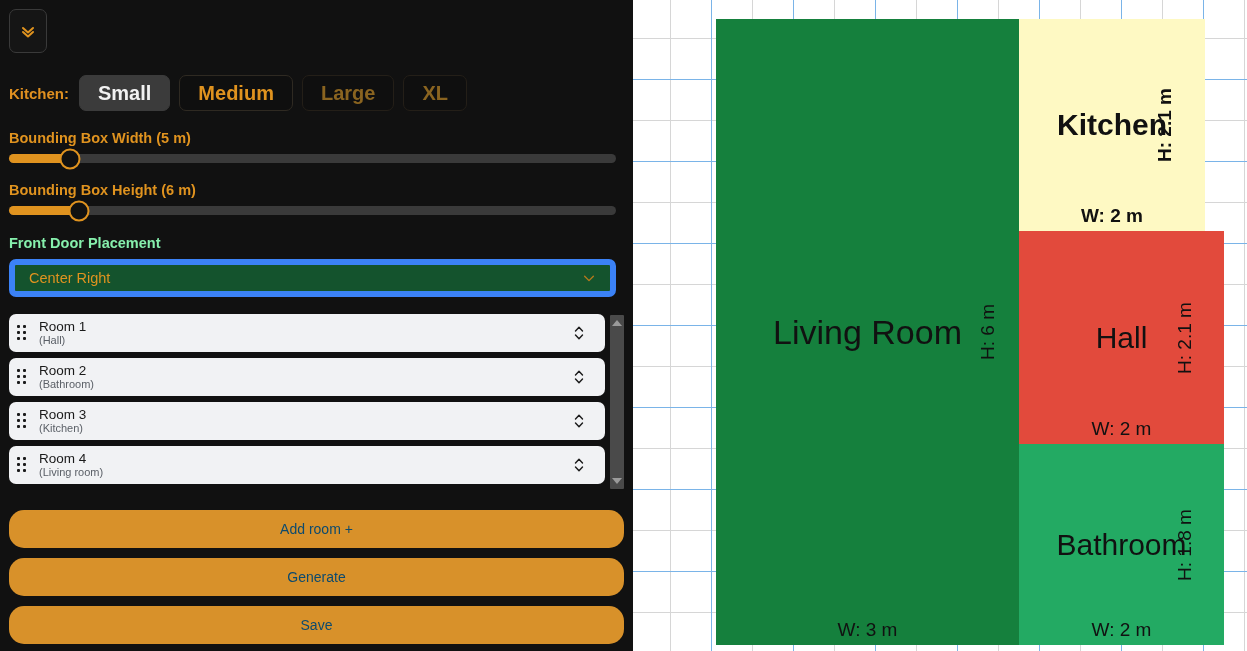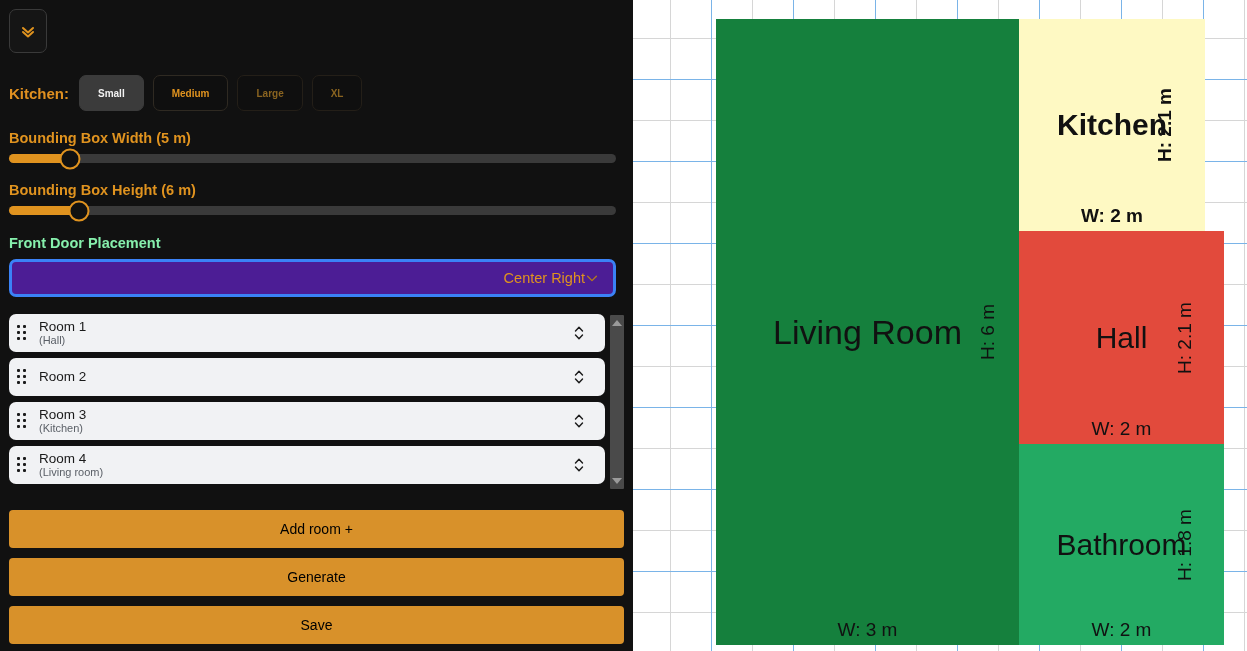--- a/index.html
+++ b/index.html
@@ -49,21 +49,21 @@
   .presets-label {
     color: #e09020;
     font-size: 15px;
     font-weight: bold;
     margin-right: 1px;
   }
   .preset-btn {
     height: 36px;
     padding: 0 18px;
     border-radius: 7px;
-    font-size: 10px;
+    font-size: 20px;
     font-weight: bold;
     display: flex;
     align-items: center;
     justify-content: center;
     cursor: pointer;
     background: #0f0f0f;
     border: 1px solid #2f2a22;
     color: #e0931f;
   }
   .preset-btn.active {
@@ -107,28 +107,27 @@
   .field-label {
     color: #86efac;
     font-size: 14.5px;
     font-weight: bold;
     margin-top: 20px;
     margin-bottom: 8px;
   }
   .select-box {
     width: 607px;
     height: 38px;
-    border: 3px solid #3b82f6;
+    border: 6px solid #3b82f6;
     border-radius: 7px;
-    background: #4c1d95;
+    background: #14532d;
     display: flex;
     align-items: center;
     padding: 0 14px;
     cursor: pointer;
-    text-align: right;
   }
   .select-value {
     flex: 1;
     color: #e0931f;
     font-size: 14.5px;
   }
 
   
   .room-list-wrap {
     margin-top: 17px;
@@ -192,23 +191,23 @@
     border-left: 5px solid transparent;
     border-right: 5px solid transparent;
   }
   .sb-up { top: 5px; border-bottom: 6px solid #9a9a9a; }
   .sb-down { bottom: 5px; border-top: 6px solid #9a9a9a; }
 
   .action-btn {
     width: 615px;
     height: 38px;
     background: #d8912a;
-    color: #000000;
+    color: #0c4a6e;
     border: none;
-    border-radius: 4px;
+    border-radius: 15px;
     font-size: 14px;
     font-family: "Liberation Sans", sans-serif;
     display: flex;
     align-items: center;
     justify-content: center;
     cursor: pointer;
     margin-top: 10px;
   }
   .action-btn.first { margin-top: 16px; }
 
@@ -339,20 +338,21 @@
             <div class="drag-handle">
               <i></i>
               <i></i>
               <i></i>
               <i></i>
               <i></i>
               <i></i>
             </div>
             <div class="room-text">
               <div class="room-name">Room 2</div>
+              <div class="room-type">(Bathroom)</div>
             </div>
             <div class="stepper">
               <svg width="12" height="18" viewBox="0 0 12 18" fill="none" stroke="#1a1a1a" stroke-width="1.4" stroke-linecap="round" stroke-linejoin="round">
                 <polyline points="2.5,7 6,3.2 9.5,7"></polyline>
                 <polyline points="2.5,11 6,14.8 9.5,11"></polyline>
               </svg>
             </div>
           </div>
           <div class="room-row">
             <div class="drag-handle">

